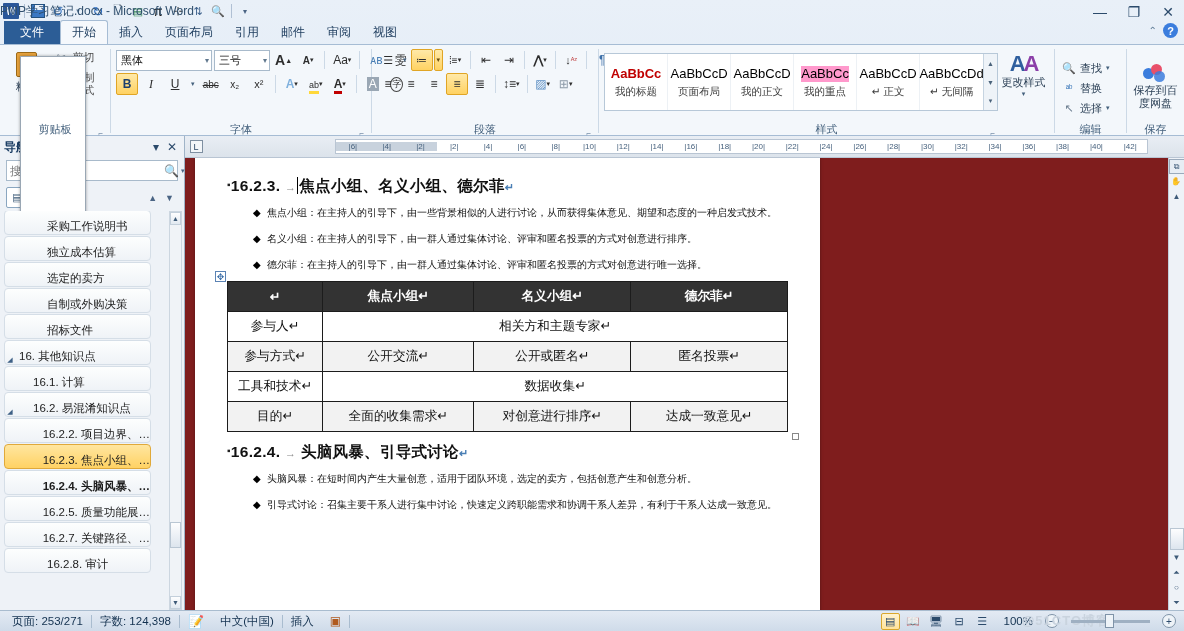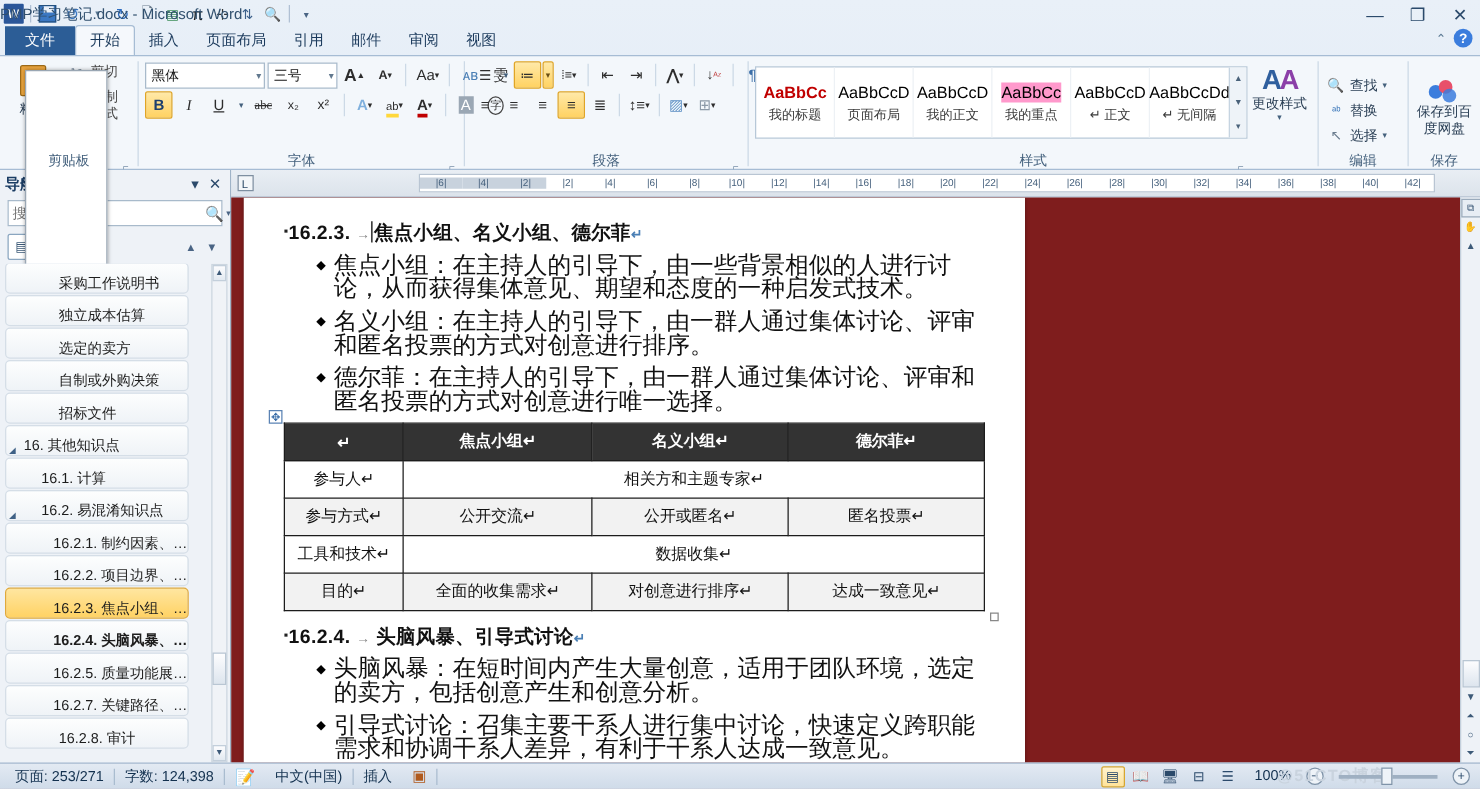--- a/index.html
+++ b/index.html
@@ -136,21 +136,21 @@
 
   .doc-scroll{position:absolute;left:0;right:16px;top:22px;bottom:0;overflow:hidden;background:#7f1d1d;}
   .page{position:absolute;left:10px;top:0;width:625px;background:#fff;box-shadow:0 0 3px rgba(0,0,0,.35);
         min-height:470px;padding:18px 32px 10px 32px;}
 
   h3.head{font-size:15.5px;font-weight:bold;color:#111;margin:0 0 6px 0;letter-spacing:.3px;white-space:nowrap;}
   h3.head .numdot{font-size:10px;vertical-align:3px;color:#222;}
   h3.head .caret{display:inline-block;width:1px;height:17px;background:#000;vertical-align:-3px;margin:0 1px;}
   .bul{display:flex;margin:0 0 7px 0;padding-left:26px;}
   .bul .dia{width:14px;flex:none;font-size:10px;line-height:19px;color:#000;}
-  .bul .txt{font-size:19px;line-height:19px;color:#111;}
+  .bul .txt{font-size:10px;line-height:19px;color:#111;}
   .pilcrow{color:#4a7fb5;font-size:11px;}
 
   table.t{border-collapse:collapse;width:100%;margin:4px 0 10px 0;}
   table.t td{border:1px solid #1c1c1c;height:30px;text-align:center;font-size:12.7px;color:#111;}
   table.t tr.hd td{background:#333333;color:#fff;font-weight:bold;}
   table.t tr.alt td{background:#f2f2f2;}
   .tmove{position:absolute;left:-12px;top:-10px;width:11px;height:11px;border:1px solid #5b83b4;
      color:#3b6ea8;font-size:9px;display:flex;align-items:center;justify-content:center;background:#fff;}
   .tres{position:absolute;right:-11px;bottom:-8px;width:7px;height:7px;border:1px solid #888;background:#fff;}
 
@@ -300,21 +300,21 @@
           <div class="btn">
               <i style="font-family:'Liberation Serif',serif;">I</i>
             </div>
           <div class="btn">
               <u>U</u>
             </div>
           <div class="btn" style="min-width:9px;">
               <span style="font-size:7px;color:#44617d;">▾</span>
             </div>
           <div class="btn">
-              <s style="font-size:10px;font-family:Liberation Serif, serif;">abc</s>
+              <s style="font-size:10px;">abc</s>
             </div>
           <div class="btn">
               <span style="font-size:10px;">x₂</span>
             </div>
           <div class="btn">
               <span style="font-size:11px;">x²</span>
             </div>
           <div class="vsep"></div>
           <div class="btn">
               <span style="color:#7fb0dd;font-weight:bold;">A</span>
@@ -573,24 +573,20 @@
               <span class="tw">◢</span>
               <span style="padding-left: 4px;">16. 其他知识点</span>
             </div>
             <div class="hitem">
               <span class="tw"></span>
               <span style="padding-left: 18px;">16.1. 计算</span>
             </div>
             <div class="hitem">
               <span class="tw">◢</span>
               <span style="padding-left: 18px;">16.2. 易混淆知识点</span>
-            </div>
-            <div class="hitem">
-              <span class="tw"></span>
-              <span style="padding-left: 32px;">16.2.1. 制约因素、…</span>
             </div>
             <div class="hitem">
               <span class="tw"></span>
               <span style="padding-left: 32px;">16.2.2. 项目边界、…</span>
             </div>
             <div class="hitem sel">
               <span class="tw"></span>
               <span style="padding-left: 32px;">16.2.3. 焦点小组、…</span>
             </div>
             <div class="hitem">

